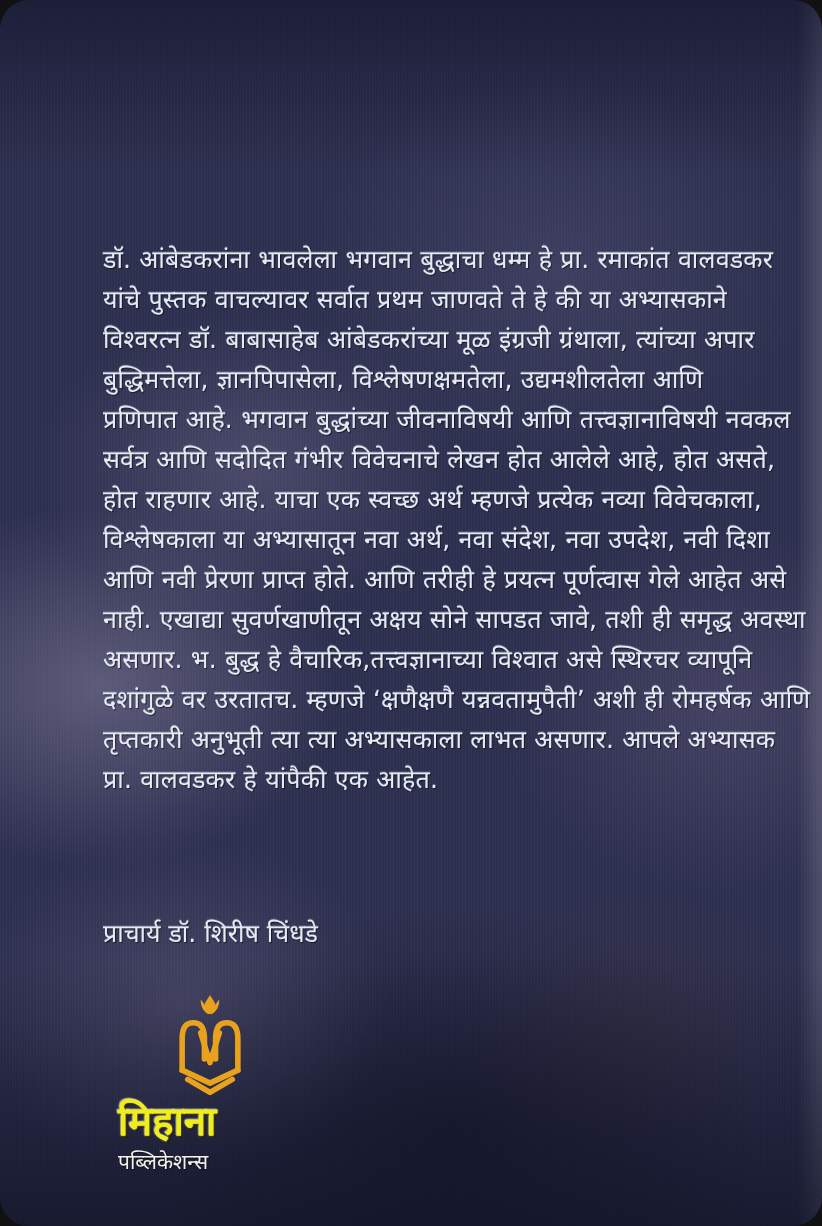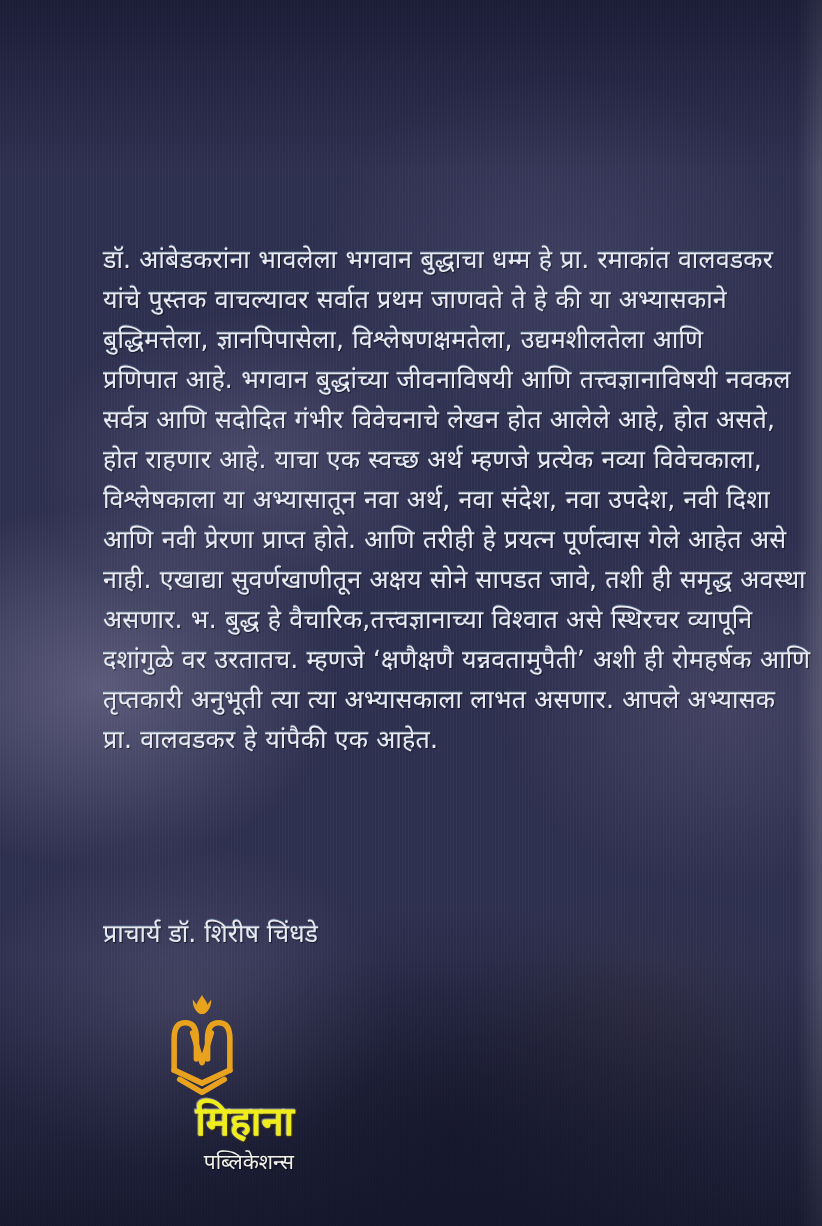--- a/index.html
+++ b/index.html
@@ -14,39 +14,40 @@
       linear-gradient(0deg, rgba(10,12,28,0.62) 0%, rgba(10,12,28,0.0) 22%),
       linear-gradient(270deg, rgba(165,163,178,0.28) 0%, rgba(165,163,178,0.0) 3%),
       radial-gradient(ellipse 340px 260px at 12% 56%, rgba(158,150,182,0.42), rgba(158,150,182,0) 70%),
       radial-gradient(ellipse 300px 220px at 30% 38%, rgba(128,122,158,0.35), rgba(128,122,158,0) 70%),
       radial-gradient(ellipse 360px 280px at 68% 22%, rgba(96,96,132,0.32), rgba(96,96,132,0) 70%),
       radial-gradient(ellipse 320px 260px at 88% 58%, rgba(118,108,142,0.30), rgba(118,108,142,0) 70%),
       radial-gradient(ellipse 300px 240px at 22% 82%, rgba(140,132,164,0.26), rgba(140,132,164,0) 70%),
       radial-gradient(ellipse 420px 300px at 55% 92%, rgba(16,16,32,0.50), rgba(16,16,32,0) 75%),
       radial-gradient(ellipse 260px 200px at 78% 84%, rgba(60,52,66,0.40), rgba(60,52,66,0) 70%),
       repeating-linear-gradient(90deg, rgba(255,255,255,0.022) 0 1px, rgba(0,0,0,0.02) 1px 3px);
+    border-radius: 29px;
   }
   .main-text{
     position:absolute;left:103px;top:240px;width:652px;
     color:#e9e9f2;
     font-size:25px;
     text-shadow:0 -1px 0 rgba(150,225,255,0.28), 1px 1px 1px rgba(0,0,0,0.55);
   }
   .main-text .line{
     height:40px;line-height:40px;white-space:nowrap;
     letter-spacing:0.2px;
   }
   .signature{
     position:absolute;left:103px;top:914px;width:652px;
     color:#e9e9f2;font-size:25px;line-height:40px;
     text-shadow:0 -1px 0 rgba(150,225,255,0.25), 1px 1px 1px rgba(0,0,0,0.55);
   }
   .publisher{
-    position:absolute;left:110px;top:994px;width:184px;
-    text-align:right;
+    position:absolute;left:118px;top:994px;width:184px;
+    text-align:left;
   }
   .publisher svg{display:block;margin:0 auto;}
   .publisher-name{
     margin-top:2px;
     color:#f0ee1a;
     font-size:40px;line-height:42px;font-weight:bold;
     text-shadow:
       0 0 2px rgba(255,255,255,0.55),
       2px 2px 0 rgba(40,30,0,0.85),
       -1px -1px 0 rgba(255,255,255,0.35);
@@ -59,20 +60,21 @@
   }
 </style>
 </head>
 <body>
 
 <div class="cover">
 
   <div class="main-text">
       <div class="line">डॉ. आंबेडकरांना भावलेला भगवान बुद्धाचा धम्म हे प्रा. रमाकांत वालवडकर</div>
       <div class="line">यांचे पुस्तक वाचल्यावर सर्वात प्रथम जाणवते ते हे की या अभ्यासकाने</div>
+      <div class="line">विश्वरत्न डॉ. बाबासाहेब आंबेडकरांच्या मूळ  इंग्रजी ग्रंथाला, त्यांच्या अपार</div>
       <div class="line">बुद्धिमत्तेला, ज्ञानपिपासेला, विश्लेषणक्षमतेला, उद्यमशीलतेला आणि</div>
       <div class="line">प्रणिपात आहे. भगवान बुद्धांच्या जीवनाविषयी आणि तत्त्वज्ञानाविषयी नवकल</div>
       <div class="line">सर्वत्र आणि  सदोदित गंभीर विवेचनाचे लेखन  होत आलेले आहे, होत असते,</div>
       <div class="line">होत राहणार आहे. याचा एक स्वच्छ अर्थ म्हणजे प्रत्येक नव्या विवेचकाला,</div>
       <div class="line">विश्लेषकाला या अभ्यासातून नवा अर्थ, नवा संदेश, नवा उपदेश, नवी दिशा</div>
       <div class="line">आणि नवी प्रेरणा प्राप्त होते. आणि तरीही हे प्रयत्न पूर्णत्वास गेले आहेत असे</div>
       <div class="line">नाही. एखाद्या सुवर्णखाणीतून अक्षय सोने सापडत जावे, तशी ही समृद्ध अवस्था</div>
       <div class="line">असणार. भ. बुद्ध हे वैचारिक,तत्त्वज्ञानाच्या विश्वात असे स्थिरचर व्यापूनि</div>
       <div class="line">दशांगुळे वर उरतातच. म्हणजे ‘क्षणैक्षणै यन्नवतामुपैती’ अशी ही रोमहर्षक आणि</div>
       <div class="line">तृप्तकारी अनुभूती त्या त्या  अभ्यासकाला लाभत असणार. आपले अभ्यासक</div>

